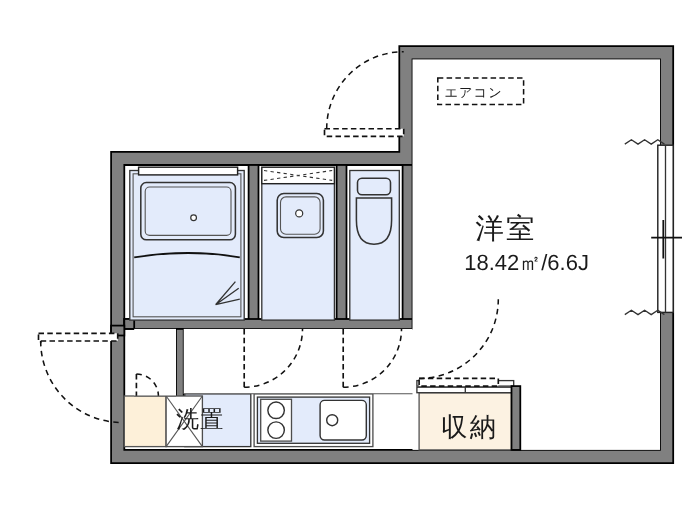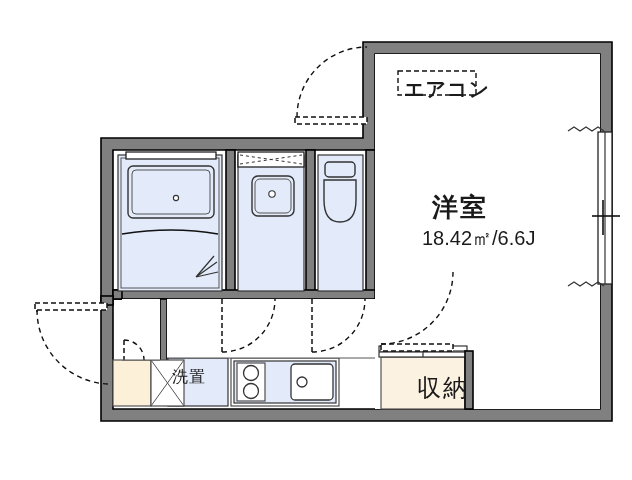--- a/index.html
+++ b/index.html
@@ -32,46 +32,44 @@
     white-space: nowrap;
     color: #1a1a1a;
     font-family: "Liberation Sans", sans-serif;
     pointer-events: none;
   }
   #label-room-name {
     left: 432px;
     top: 190px;
     font-size: 26px;
     letter-spacing: 2px;
-    font-weight: 700;
+    font-weight: 400;
   }
   #label-room-area {
     left: 422px;
     top: 225px;
     font-size: 20px;
     letter-spacing: 0px;
   }
   #label-aircon {
     left: 404px;
     top: 76px;
-    font-size: 20px;
+    font-size: 12px;
     letter-spacing: 1px;
-    font-weight: bold;
   }
   #label-storage {
     left: 401px;
     top: 372px;
     font-size: 24px;
     letter-spacing: 2px;
-    margin-left: 16px;
   }
   #label-washer {
-    left: 172px;
+    left: 160px;
     top: 367px;
-    font-size: 16px;
+    font-size: 21px;
     letter-spacing: 1px;
   }
 </style>
 </head>
 <body>
 
 <div id="floorplan-root">
 
   <svg id="plan-svg" viewBox="0 0 632 480">
     <defs>

